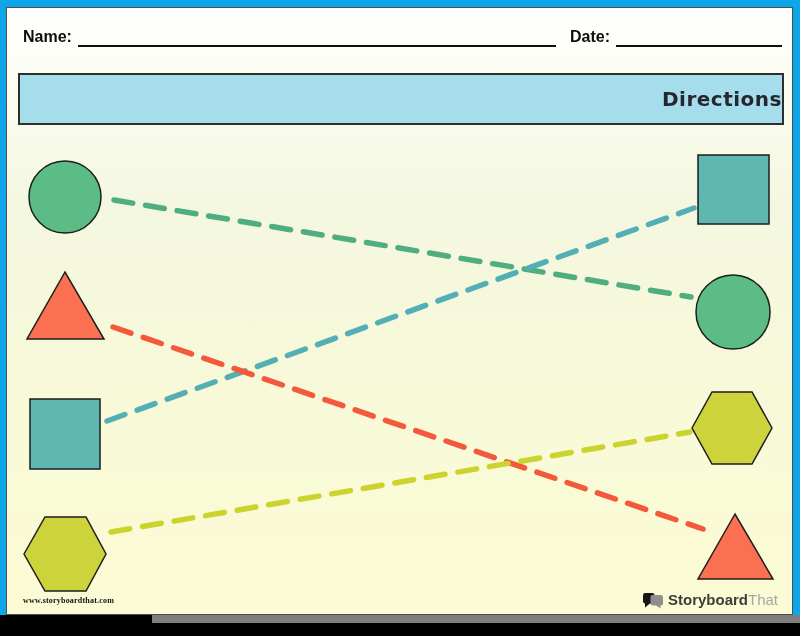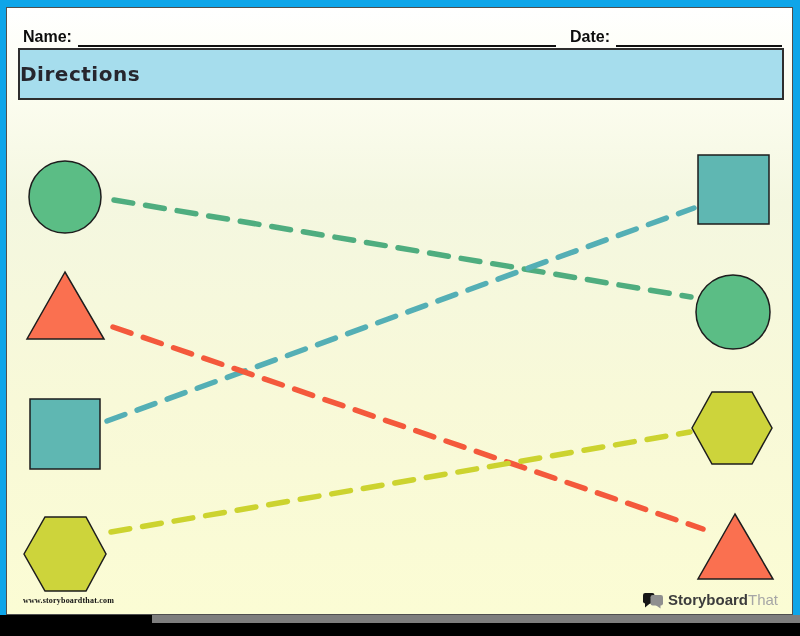--- a/index.html
+++ b/index.html
@@ -52,28 +52,28 @@
   .write-line {
     border-bottom: 2px solid #101010;
     height: 18px;
   }
   .write-line.name-line { flex: 1 1 auto; margin-right: 8px; }
   .write-line.date-line { width: 166px; }
 
   
   .directions-box {
     position: absolute;
-    left: 11px; top: 40px;
+    left: 11px; top: 65px;
     width: 766px; height: 52px;
     box-sizing: border-box;
     border: 2px solid #2e2e2e;
     background: #a6dded;
     display: flex;
     align-items: center;
-    justify-content: flex-start;
+    justify-content: flex-end;
   }
   .directions-title {
     font-family: "DejaVu Sans", sans-serif;
     font-size: 20px;
     font-weight: 600;
     letter-spacing: 0.5px;
     color: #26262e;
   }
 
   

